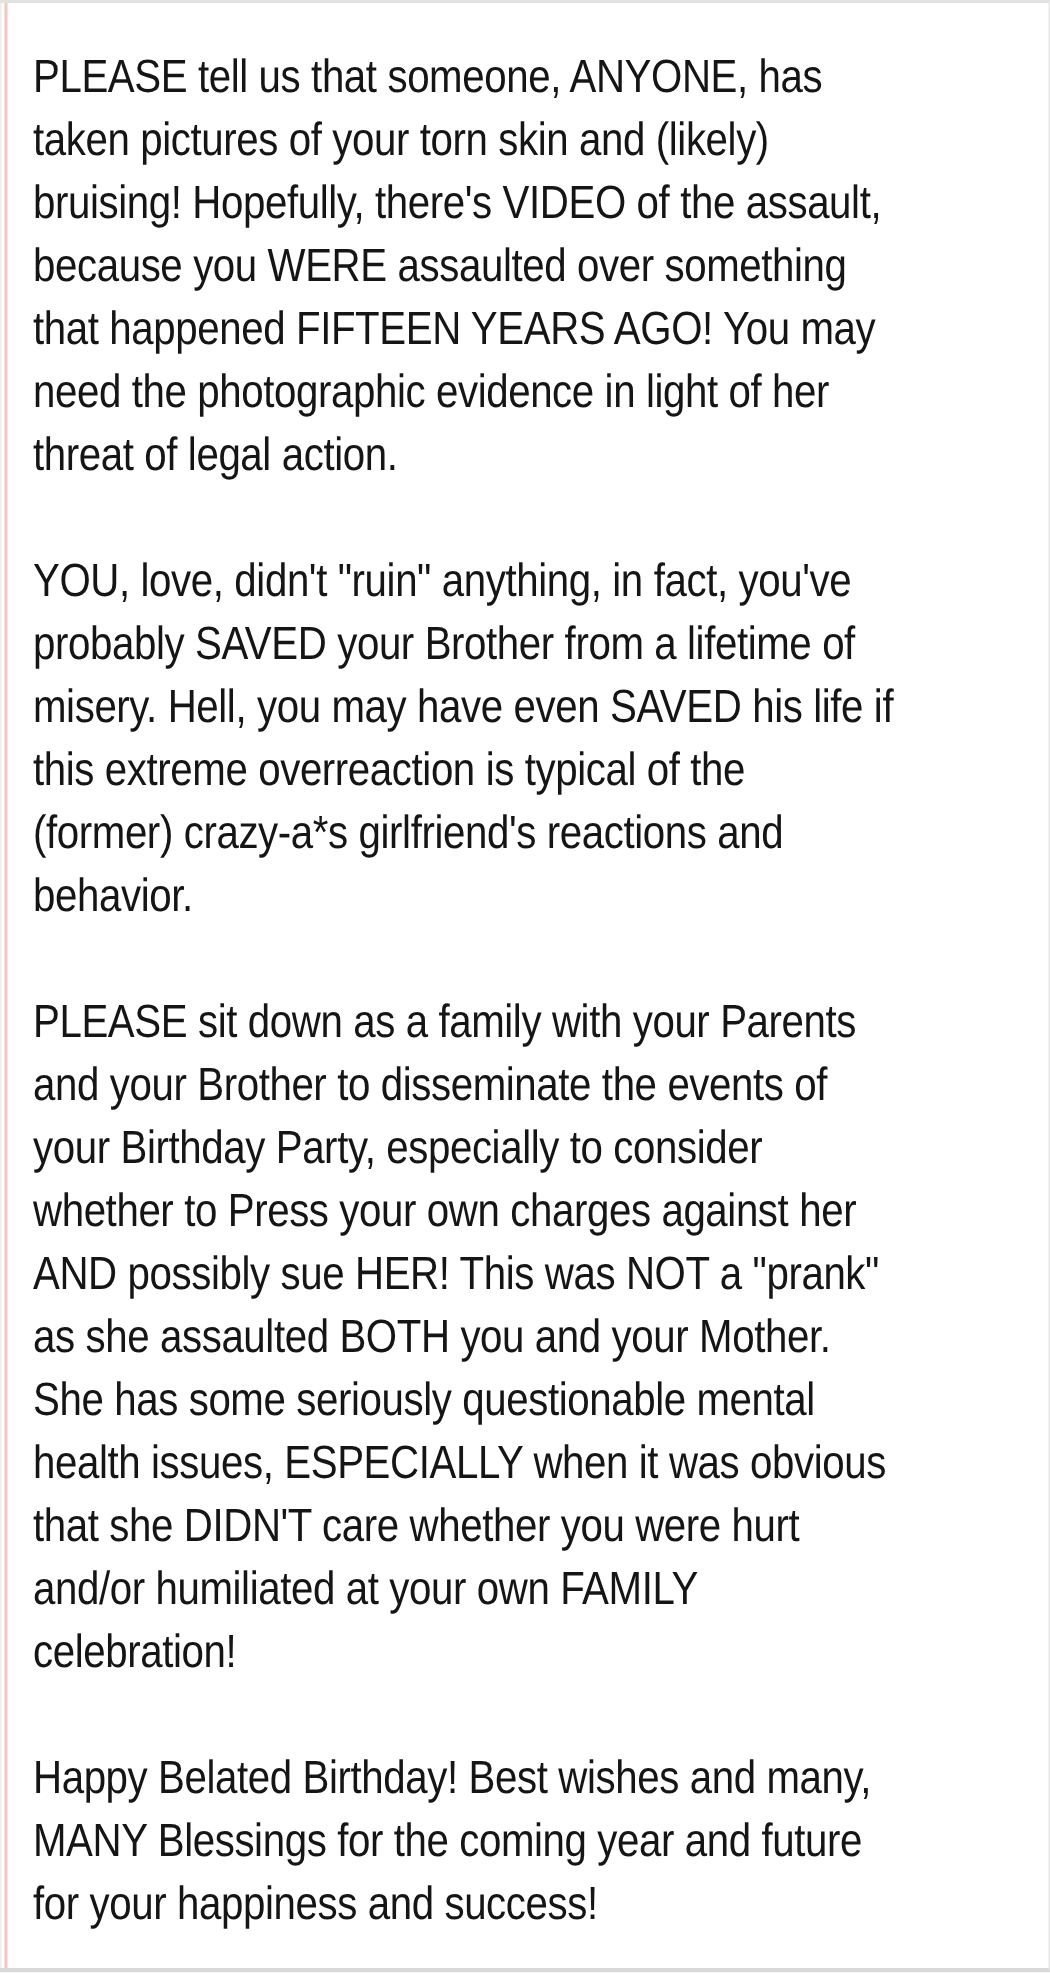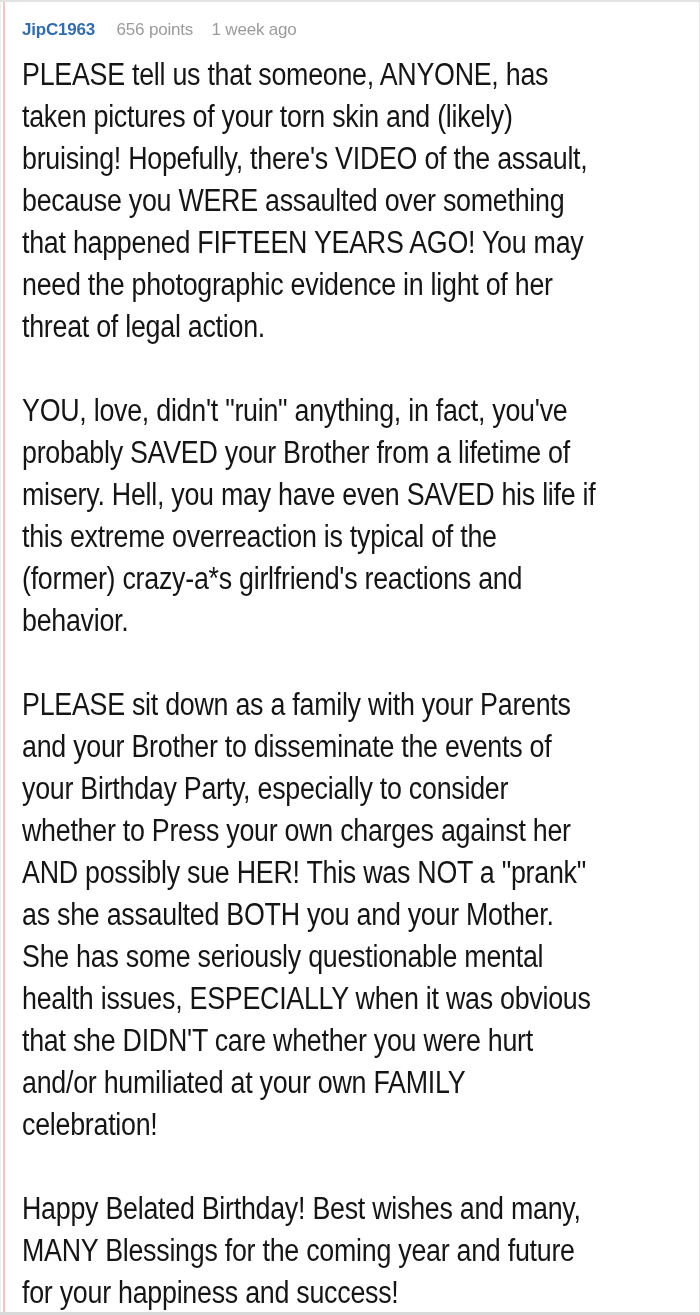--- a/index.html
+++ b/index.html
@@ -74,25 +74,20 @@
   .body-text p:last-child { margin-bottom: 0; }
 </style>
 </head>
 <body>
 
 <div class="card">
   <div class="edge-hairline"></div>
   <div class="thread-line"></div>
 
   <div class="content">
-    <div class="header">
-      <span class="author">JipC1963</span>
-      <span class="points">656 points</span>
-      <span class="time">1 week ago</span>
-    </div>
 
     <div class="body-text">
       <p>PLEASE tell us that someone, ANYONE, has
 taken pictures of your torn skin and (likely)
 bruising! Hopefully, there's VIDEO of the assault,
 because you WERE assaulted over something
 that happened FIFTEEN YEARS AGO! You may
 need the photographic evidence in light of her
 threat of legal action.</p>
       <p>YOU, love, didn't "ruin" anything, in fact, you've

